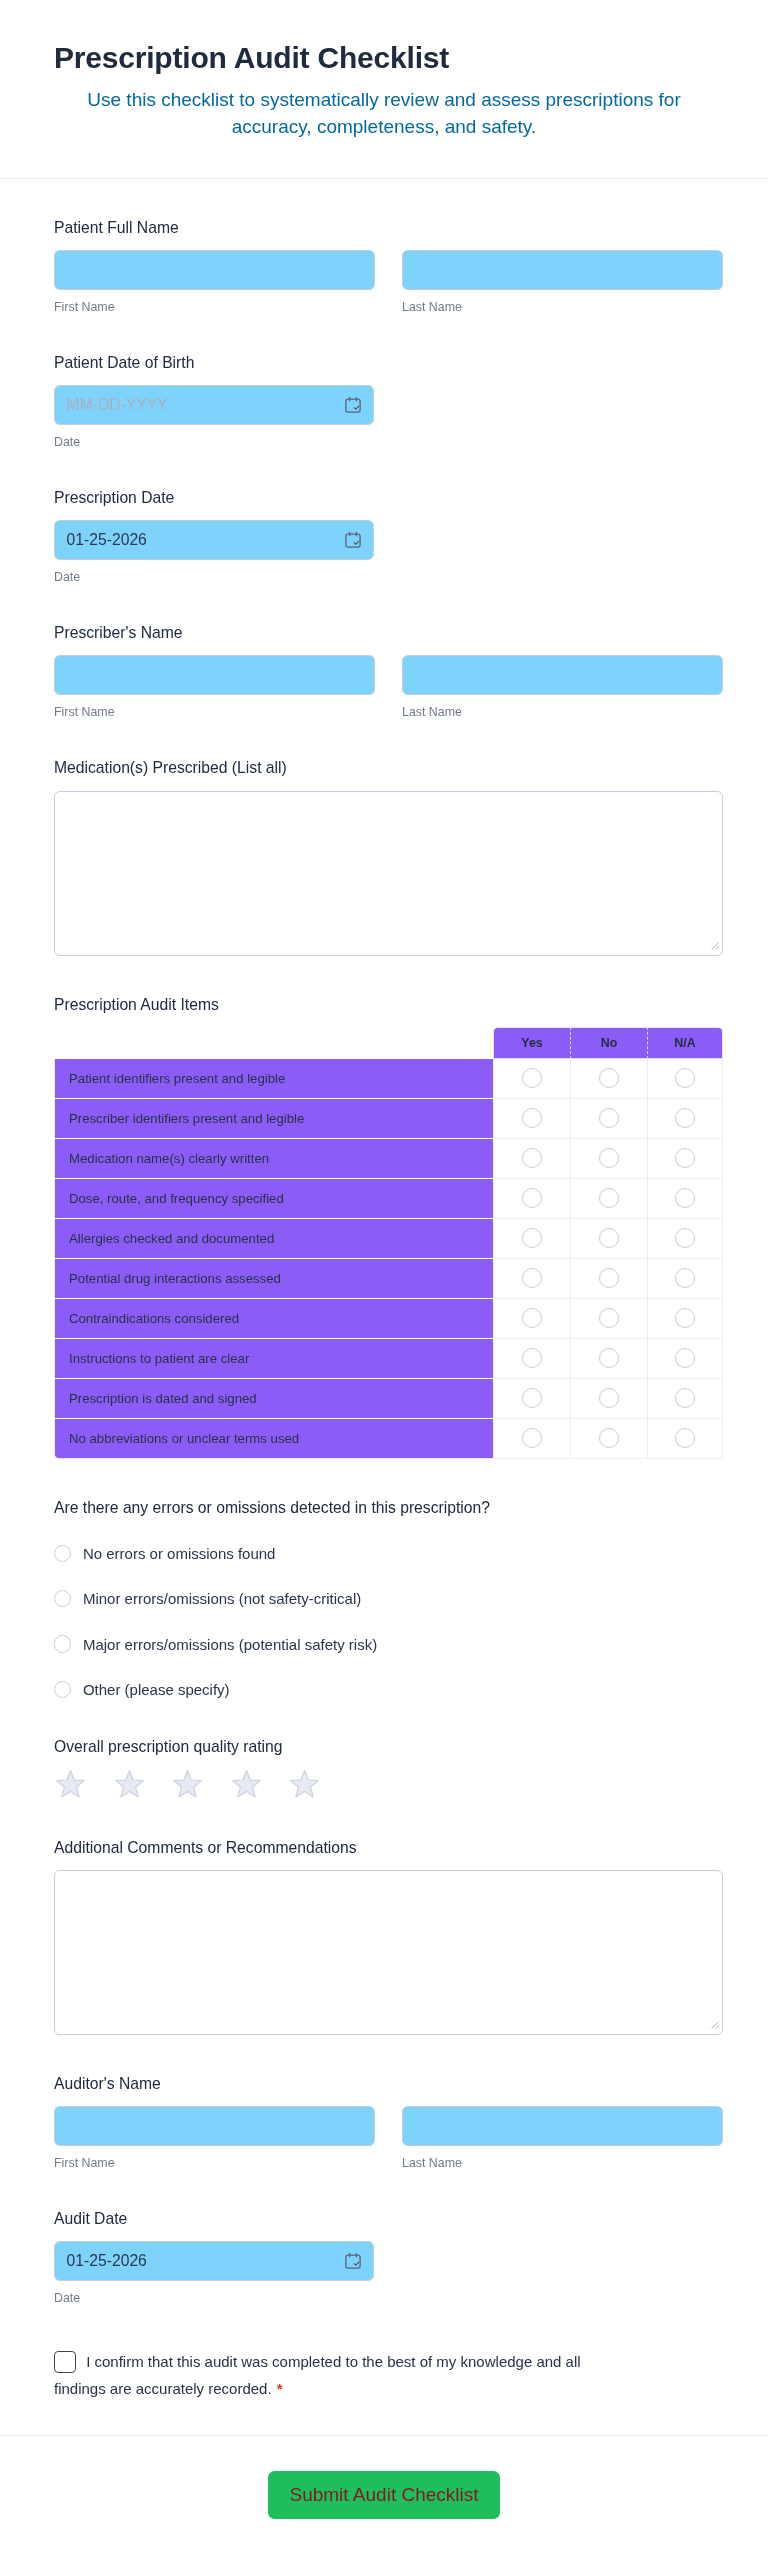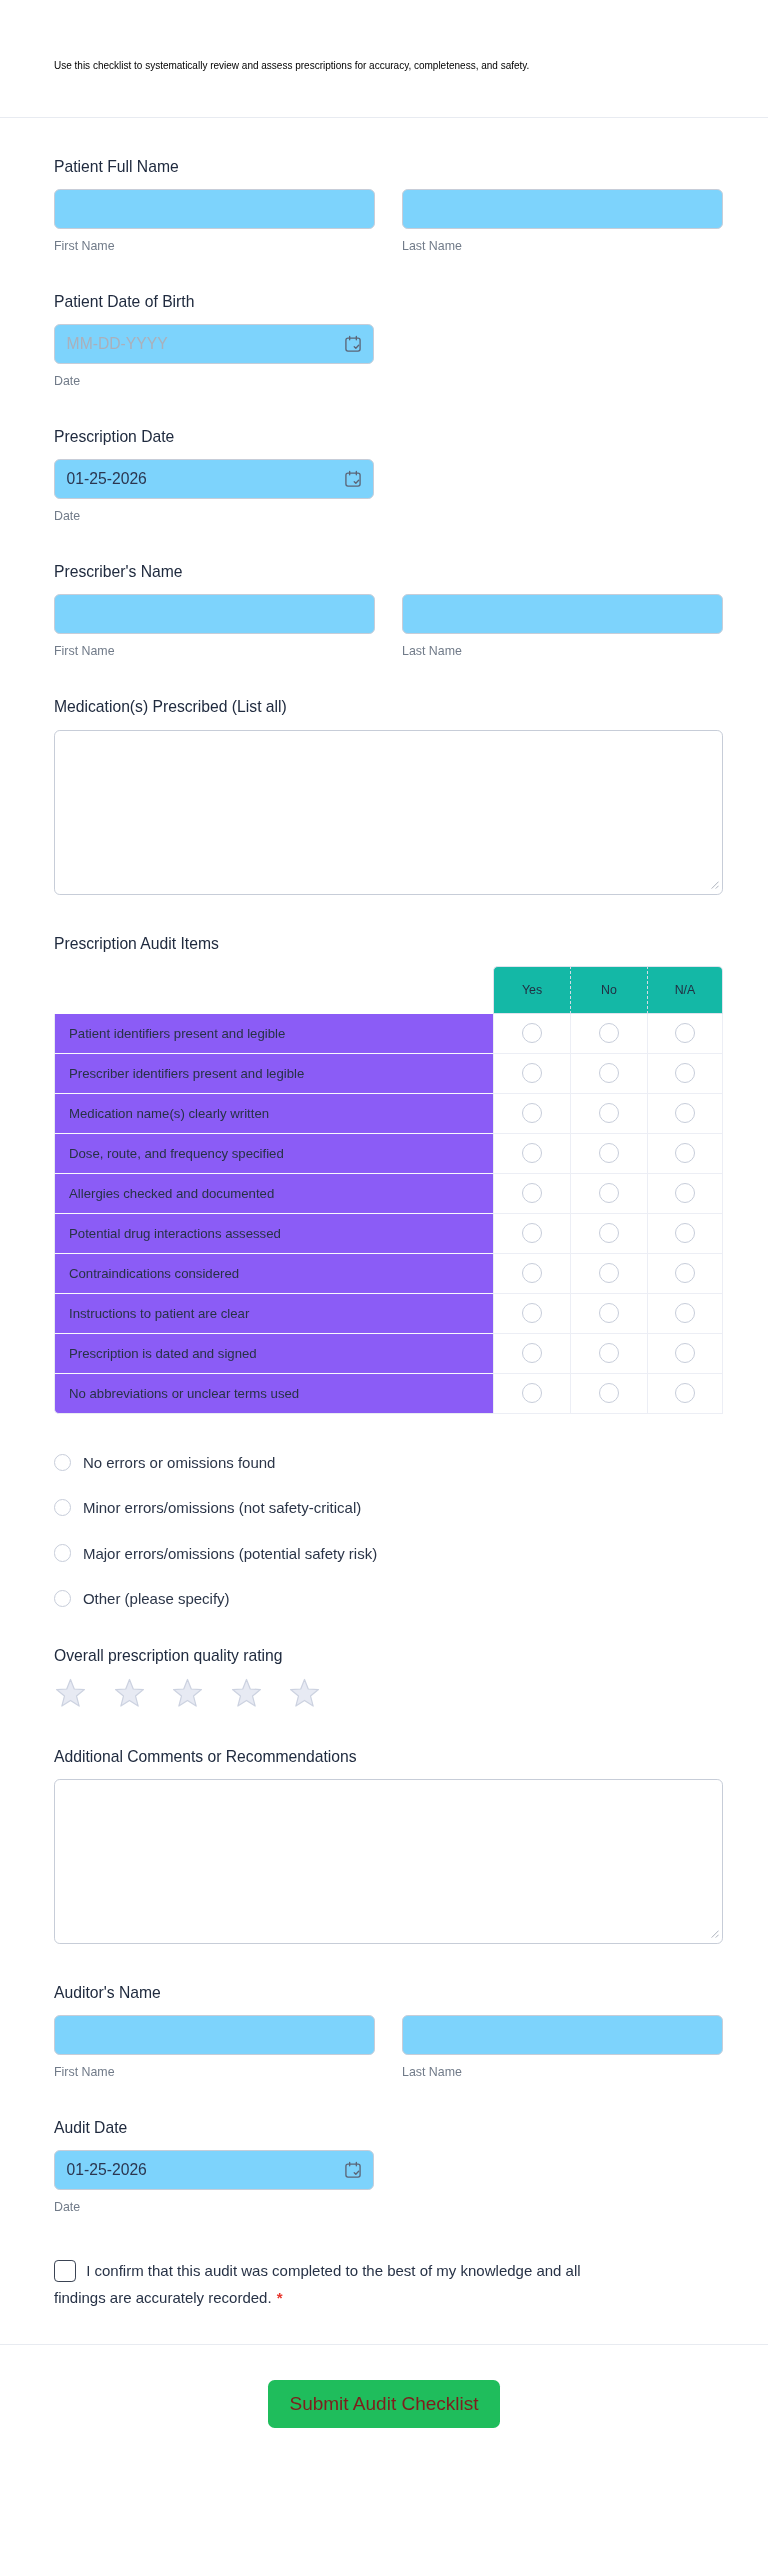--- a/index.html
+++ b/index.html
@@ -17,24 +17,25 @@
   .form-header { padding: 41px 54px 0 54px; }
   .form-title {
     margin: 0;
     font-size: 30px;
     font-weight: 700;
     letter-spacing: -0.2px;
     color: #202b3f;
   }
   .form-subtitle {
     margin: 10.7px 0 0 0;
-    font-size: 10px;
+    font-size: 19px;
     line-height: 27px;
-    color: #000000;
+    color: #0369a1;
     max-width: 661px;
+    text-align: center;
   }
   .divider {
     border: none;
     border-top: 0.8px solid #e8ebf1;
     margin: 38px 0 0 0;
   }
 
   
   .content { padding: 0 45px 0 54px; }
   .field { margin-top: 40px; }
@@ -99,27 +100,27 @@
     width: 9px;
     height: 9px;
     cursor: nwse-resize;
   }
 
   
   .t-grid { display: grid; grid-template-columns: 439px 77px 77px 76px; }
   .t-head { margin-top: 13.2px; }
   .t-head-spacer { background: transparent; }
   .t-head-cell {
-    height: 48px;
-    background: #14b8a6;
+    height: 32px;
+    background: #8b5cf6;
     display: flex;
     align-items: center;
     justify-content: center;
     font-size: 12.4px;
-    font-weight: 400;
+    font-weight: 700;
     color: #222f43;
     border-top: 0.8px solid #dfe3ed;
     border-bottom: 0.8px solid #dfe3ed;
   }
   .t-head-cell + .t-head-cell { border-left: 0.8px dashed #d5dae6; }
   .t-head-cell.first { border-left: 0.8px solid #dfe3ed; border-top-left-radius: 5px; }
   .t-head-cell.last { border-right: 0.8px solid #dfe3ed; border-top-right-radius: 5px; }
 
   .t-row { height: 40px; }
   .t-label {
@@ -199,20 +200,21 @@
     border-radius: 6.6px;
     cursor: pointer;
   }
 </style>
 </head>
 <body>
 
 <div class="page">
 
   <header class="form-header">
+    <h1 class="form-title">Prescription Audit Checklist</h1>
     <p class="form-subtitle">Use this checklist to systematically review and assess prescriptions for accuracy, completeness, and safety.</p>
   </header>
 
   <hr class="divider">
 
   <main class="content">
 
     <section class="field">
       <div class="field-label">Patient Full Name</div>
       <div class="cols">
@@ -417,20 +419,21 @@
             </div>
           <div class="t-radio-cell last">
               <span class="radio"></span>
             </div>
         </div>
 
       </div>
     </section>
 
     <section class="field">
+      <div class="field-label">Are there any errors or omissions detected in this prescription?</div>
       <div class="opt-row">
         <span class="radio small"></span>
         <span class="opt-label">No errors or omissions found</span>
       </div>
       <div class="opt-row">
         <span class="radio small"></span>
         <span class="opt-label">Minor errors/omissions (not safety-critical)</span>
       </div>
       <div class="opt-row">
         <span class="radio small"></span>

